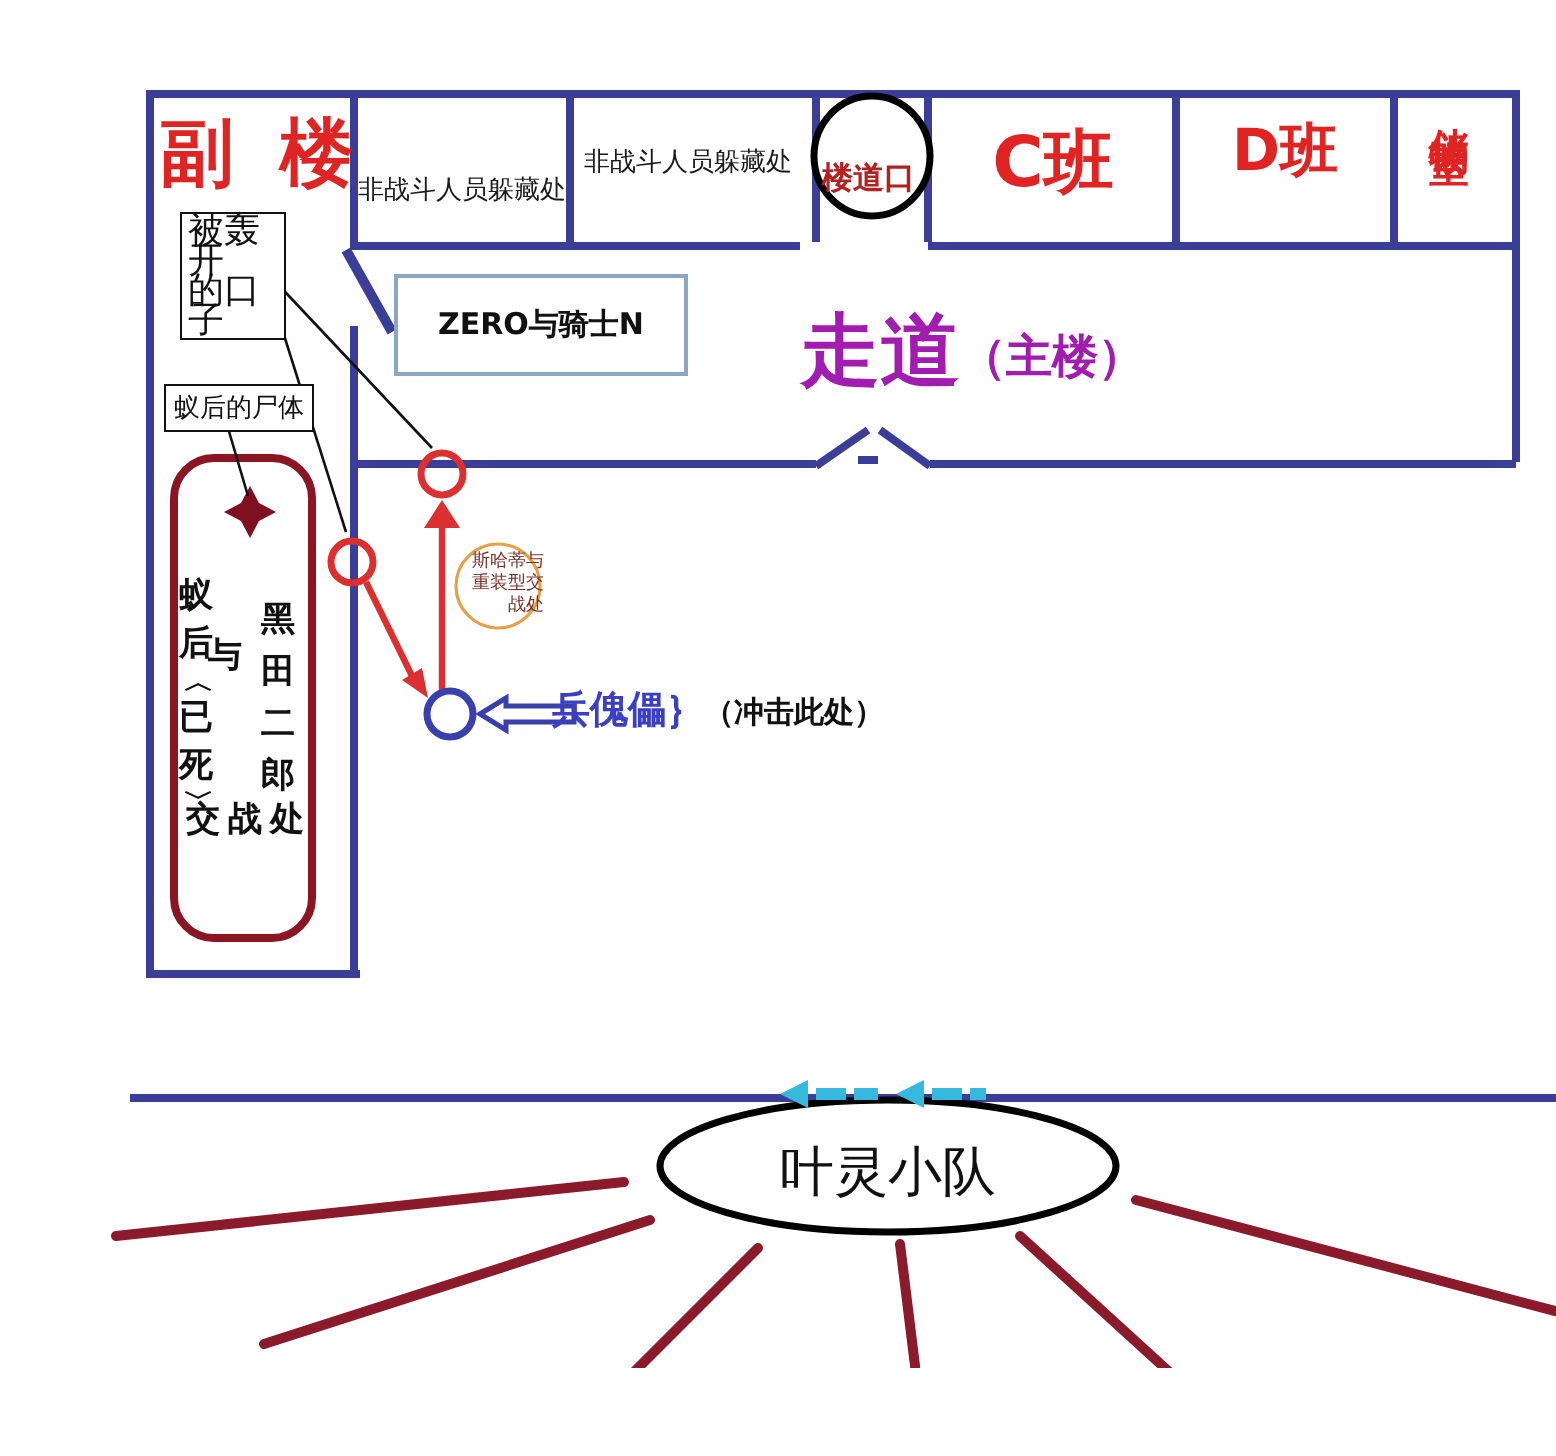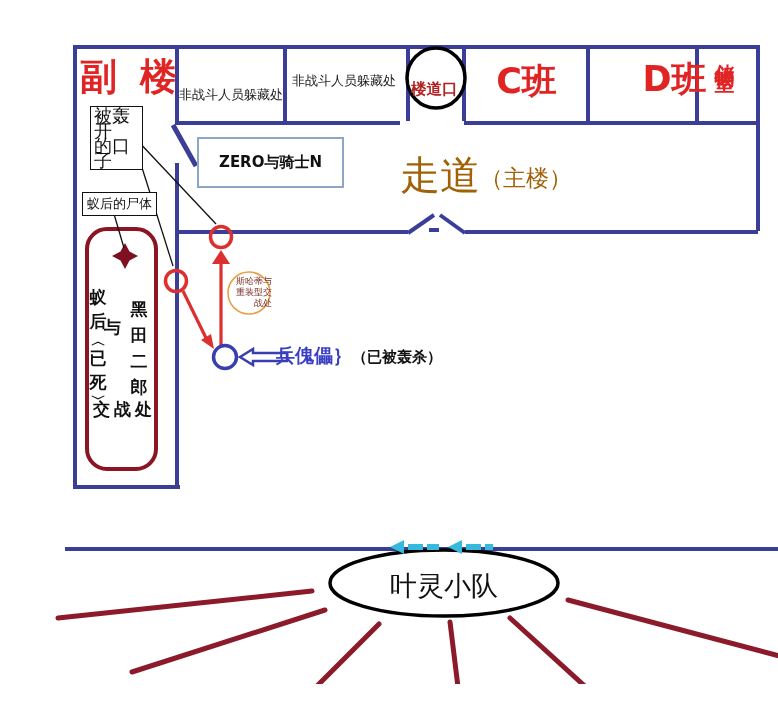--- a/index.html
+++ b/index.html
@@ -11,24 +11,24 @@
   #stage svg{position:absolute;left:0;top:0;}
   .abs{position:absolute;}
   .nowrap{white-space:nowrap;}
   .red-big{color:#E02424;font-weight:bold;}
   .annex-label{left:40px;top:52px;font-size:37px;word-spacing:10px;}
   .hide-label{color:#1a1a1a;font-size:13px;}
   .hide1{left:139px;top:86px;}
   .hide2{left:252px;top:72px;}
   .stairway-label{left:371px;top:79px;font-size:15.5px;font-weight:bold;color:#B22222;}
   .class-c{left:425px;top:58px;width:123px;text-align:center;font-size:35px;}
-  .class-d{left:580px;top:56px;width:109px;text-align:center;font-size:35px;}
+  .class-d{left:548px;top:56px;width:109px;text-align:center;font-size:29px;}
   .storage{left:672px;top:48px;height:88px;writing-mode:vertical-rl;font-size:20px;
            font-weight:bold;color:#E02424;letter-spacing:4px;}
-  .corridor{left:360px;top:148px;display:flex;align-items:center;color:#a16207;font-weight:normal;text-align:center;}
+  .corridor{left:360px;top:148px;display:flex;align-items:center;color:#a21caf;font-weight:bold;text-align:center;}
   .corridor .big{font-size:40px;}
   .corridor .small{font-size:23px;margin-top:6px;}
   .zero-box{left:157px;top:137px;width:143px;height:47px;border:2px solid #8CA6C4;
             display:flex;align-items:center;justify-content:center;}
   .zero-box span{font-size:15px;font-weight:bold;color:#111;}
   .note-box{border:1.5px solid #111;color:#111;background:#fff;}
   .blasted-box{left:50px;top:106px;width:48px;padding:1px 0 1px 3px;font-size:18px;line-height:15px;}
   .queen-box{left:42px;top:192px;padding:2px 4px;font-size:13px;}
   .orange-note{left:188px;top:276px;width:44px;text-align:right;font-size:9px;line-height:11px;
                color:#7B3028;}
@@ -145,21 +145,21 @@
   <div class="abs note-box queen-box nowrap">蚁后的尸体</div>
 
   <div class="abs orange-note">
     <div>斯哈蒂与</div>
     <div>重装型交</div>
     <div>战处</div>
   </div>
 
   <div class="abs first-batch">
     <div class="nowrap">
-      <span>兵傀儡｝</span><span class="black-note">（已被轰杀）</span>
+      <span>兵傀儡｝</span><span class="black-note">（冲击此处）</span>
     </div>
   </div>
 
   <div class="abs capsule-col cap-left">
     <span>蚁</span>
     <span>后</span>
     <span class="rot">〈</span>
     <span>已</span>
     <span>死</span>
     <span class="rot">〉</span>

